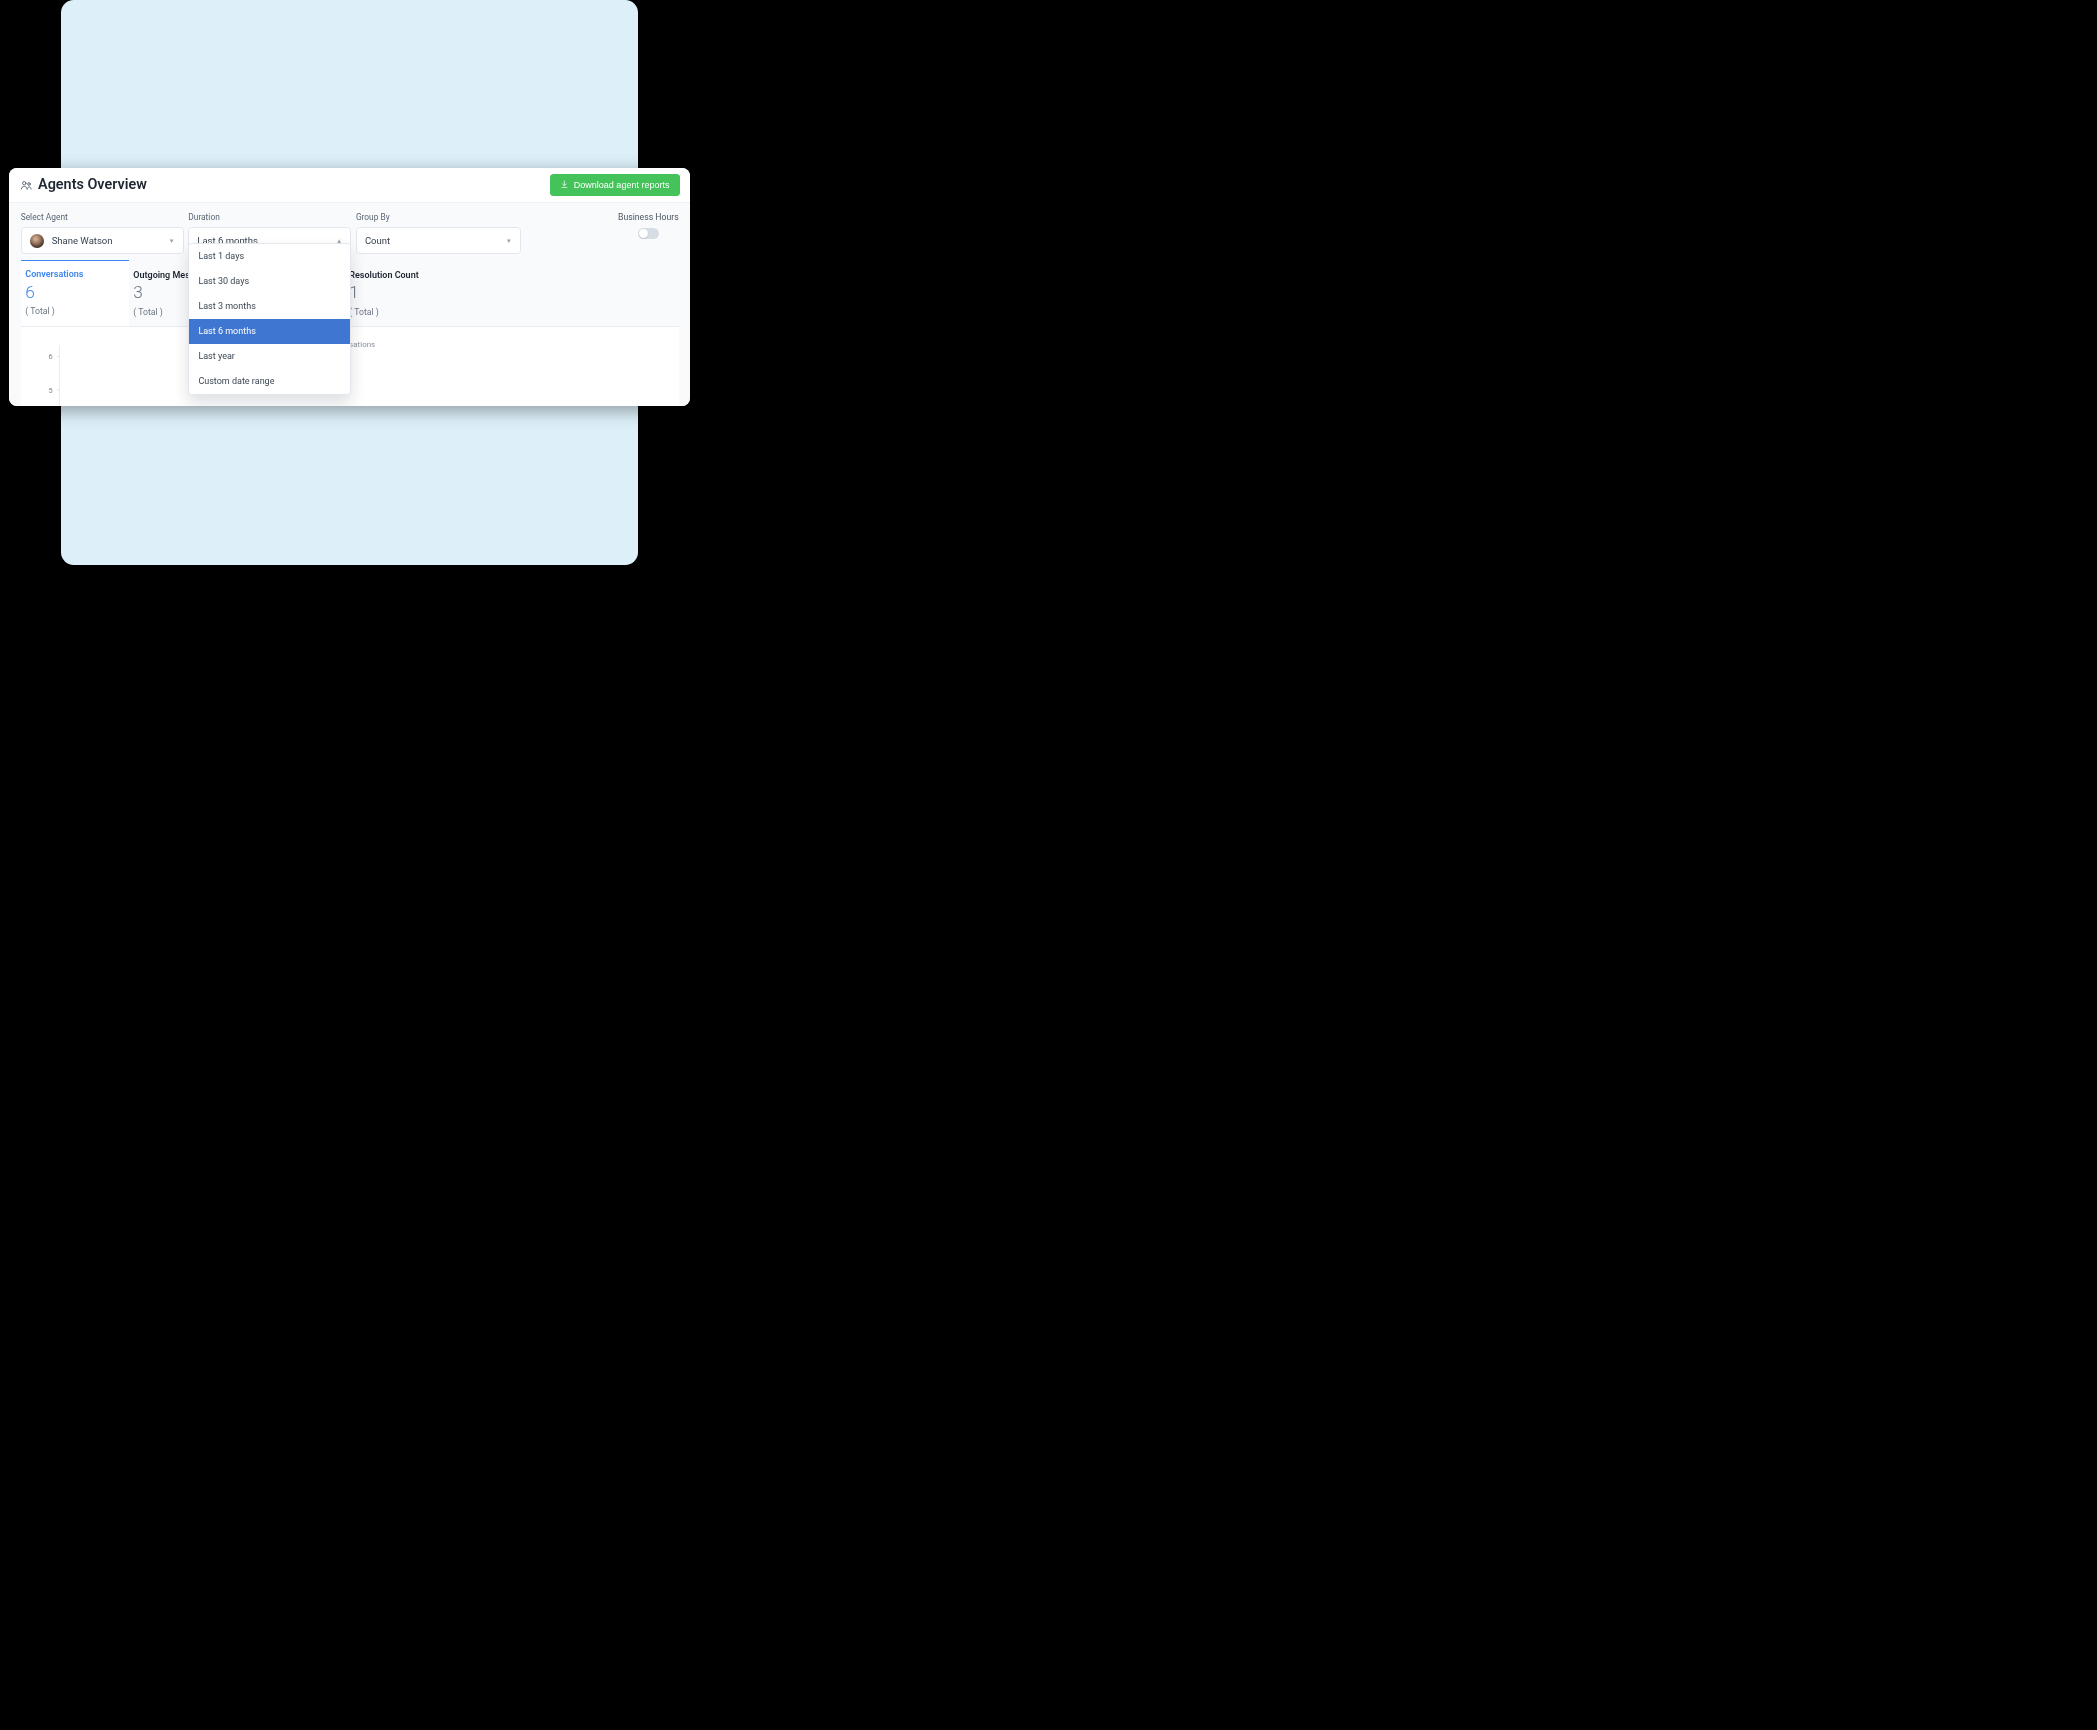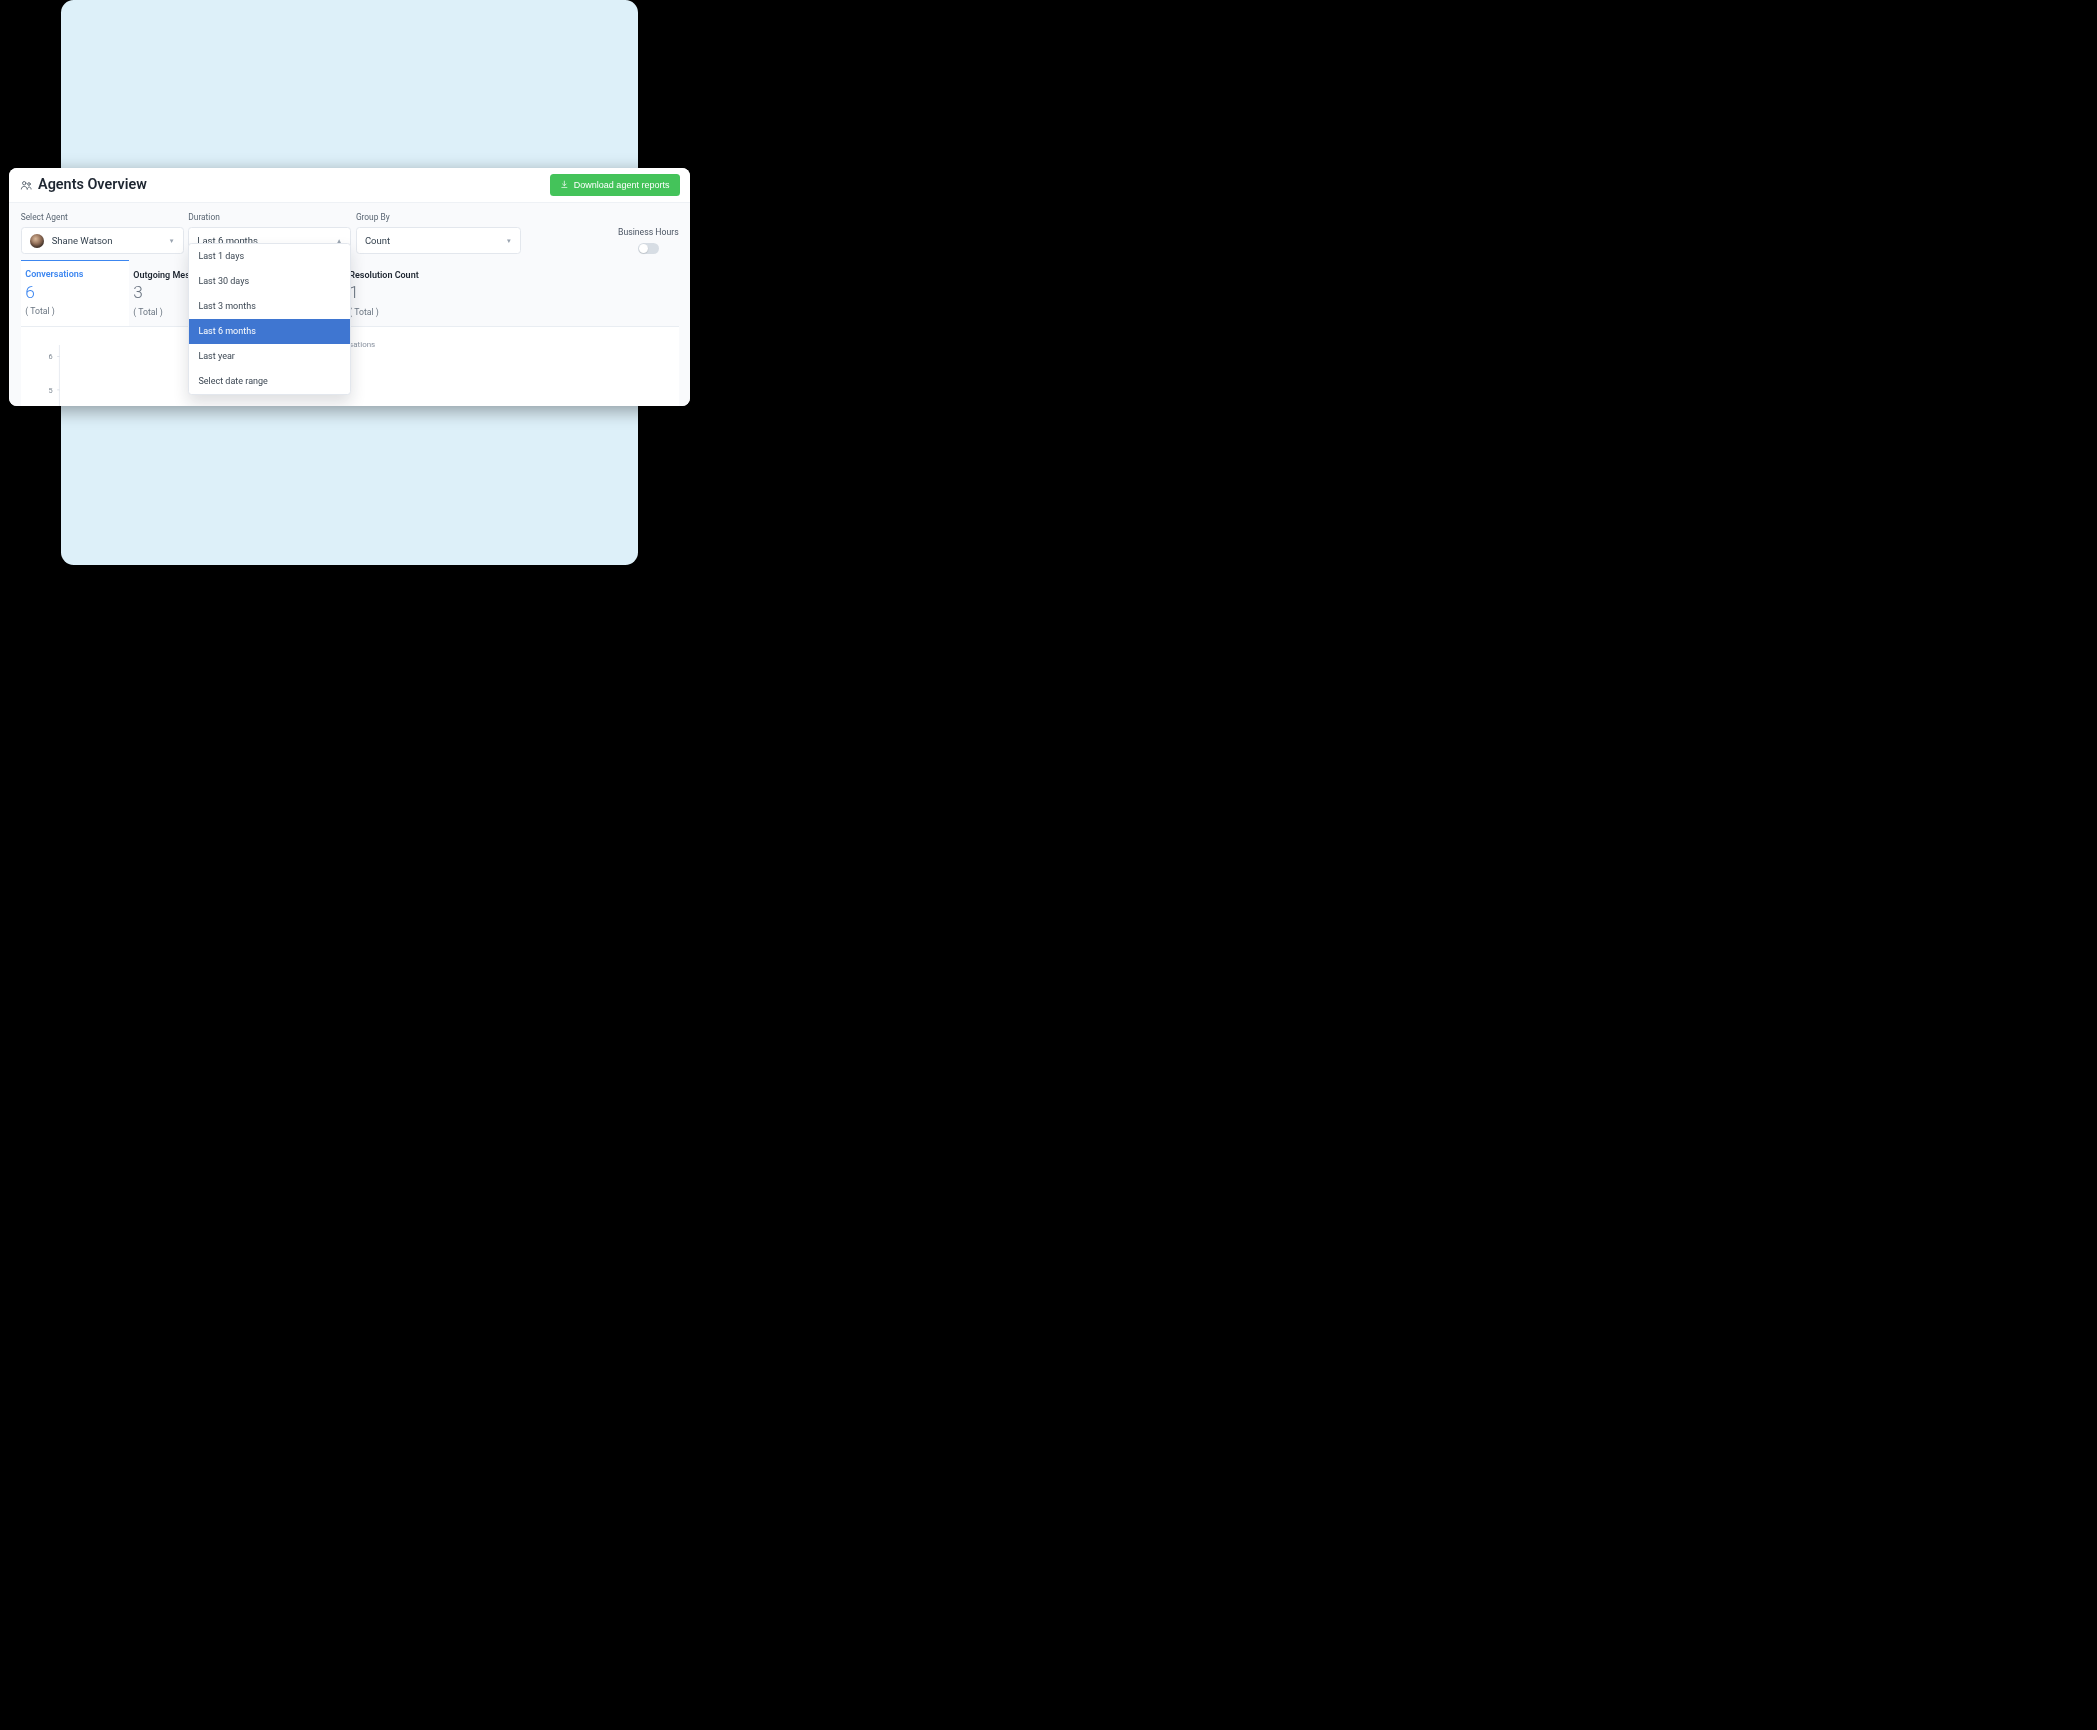--- a/index.html
+++ b/index.html
@@ -71,21 +71,21 @@
   .download-btn svg { width: 8.7px; height: 8.7px; }
   .panel-body {
     background: #f9fafc;
     padding: 9.2px 11.5px 0 11.5px;
     position: relative;
     height: calc(100% - 35px);
   }
   .filter-row {
     display: flex;
     gap: 4.6px;
-    align-items: flex-end;
+    align-items: flex-start;
   }
   .filter-group { display: flex; flex-direction: column; }
   .filter-label {
     font-size: 8.4px;
     color: #5a6673;
     margin-bottom: 5.2px;
     font-weight: 400;
   }
   .select-box {
     display: flex;
@@ -293,21 +293,21 @@
         <div class="toggle"></div>
       </div>
     </div>
 
     <div class="dropdown-menu">
       <div class="dropdown-item">Last 1 days</div>
       <div class="dropdown-item">Last 30 days</div>
       <div class="dropdown-item">Last 3 months</div>
       <div class="dropdown-item selected">Last 6 months</div>
       <div class="dropdown-item">Last year</div>
-      <div class="dropdown-item">Select date range</div>
+      <div class="dropdown-item">Custom date range</div>
     </div>
 
     <div class="metrics-row">
       <div class="metric active">
         <div class="m-label">Conversations</div>
         <div class="m-value">6</div>
         <div class="m-sub">( Total )</div>
       </div>
       <div class="metric">
         <div class="m-label">Outgoing Messages</div>

